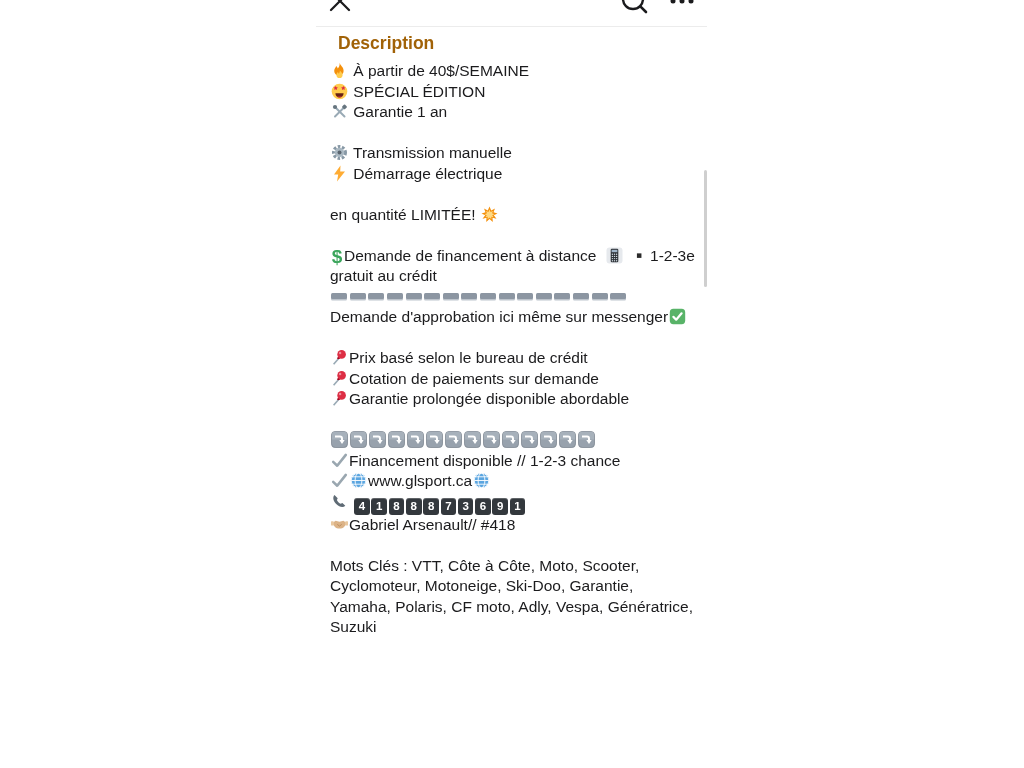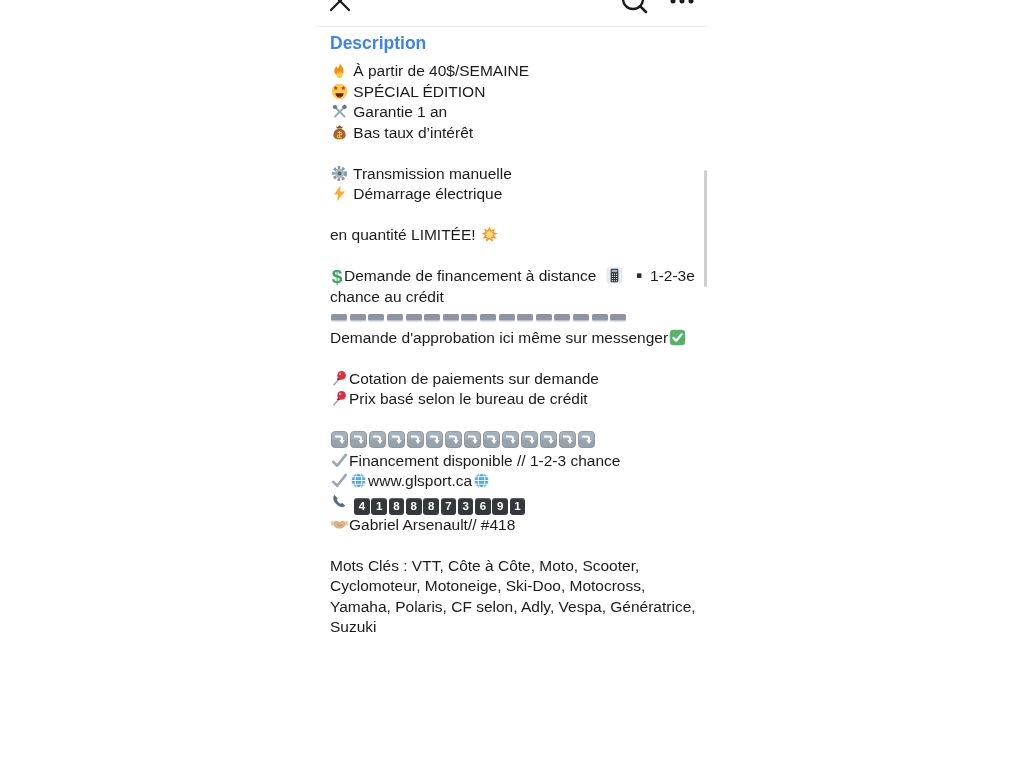--- a/index.html
+++ b/index.html
@@ -4,21 +4,21 @@
 <style>
   html,body{margin:0;padding:0;background:#fff;}
   #screen{position:relative;width:1024px;height:768px;background:#fff;overflow:hidden;
           font-family:"Liberation Sans", sans-serif;color:#1b1b1d;}
   .iconbtn{position:absolute;background:none;border:none;padding:0;margin:0;cursor:pointer;}
   .iconbtn svg{display:block;}
   #close-btn{left:327px;top:-12px;width:26px;height:26px;}
   #search-btn{left:618px;top:-16px;width:30px;height:30px;}
   #more-btn{left:668px;top:-4px;width:28px;height:10px;}
   .divider{position:absolute;left:316px;top:26px;width:391px;height:1px;background:#ececec;}
-  h2#title{position:absolute;left:330px;top:33px;margin:0;font-size:17.5px;font-weight:700;color:#3b82f6;}
+  h2#title{position:absolute;left:338px;top:33px;margin:0;font-size:17.5px;font-weight:700;color:#a16207;}
   #desc{position:absolute;left:330px;top:61px;width:382px;font-size:15.5px;line-height:20.5px;color:#1b1b1d;}
   .line{white-space:pre;min-height:20.5px;}
   .em{display:inline-block;width:17px;height:17px;vertical-align:-3px;margin:0 1px;}
   .em svg{width:100%;height:100%;display:block;}
   .em.em-small-square{width:11px;}
   .em.em-dollar-sign{width:12px;font-weight:700;color:#3ba55c;font-size:19px;line-height:18px;text-align:center;vertical-align:-2px;}
   .em.em-minus{width:16px;height:6px;background:#8c96a2;border-radius:1.5px;
                box-shadow:0 1.5px 0 rgba(185,193,201,.95);margin:0 1.3px;vertical-align:2.5px;}
   .kc{display:inline-block;width:15.5px;height:17px;background:#33383d;border-radius:3px;color:#fff;
       font-size:11.5px;font-weight:700;text-align:center;line-height:17px;margin:0 0.9px;vertical-align:-3px;
@@ -73,25 +73,20 @@
             <path d="M6 13.6h5c-.6.6-1.5.9-2.5.9s-1.9-.3-2.5-.9z" fill="#dd2e44"></path>
           </svg></span> SPÉCIAL ÉDITION</div>
       <div class="line"><span class="em em-hammer-wrench"><svg viewBox="0 0 17 17">
             <g stroke="#99aab5" stroke-width="2" stroke-linecap="round">
               <line x1="4" y1="4" x2="13.5" y2="13.5"></line>
               <line x1="13.5" y1="4" x2="4" y2="13.5"></line>
             </g>
             <circle cx="4" cy="4" r="2.1" fill="#66757f"></circle>
             <rect x="11.6" y="1.9" width="3.9" height="3.9" rx="0.9" fill="#66757f" transform="rotate(45 13.5 3.8)"></rect>
           </svg></span> Garantie 1 an</div>
-      <div class="line"><span class="em em-money-bag"><svg viewBox="0 0 17 17">
-            <path d="M6.3 4.6h4.4L12.2 2.4l-1.7.6L8.5 1.6 6.5 3l-1.7-.6z" fill="#8a4b2c"></path>
-            <path d="M8.5 4.8c3.7 0 6.1 2.7 6.1 6.3 0 3-2.4 4.4-6.1 4.4s-6.1-1.4-6.1-4.4c0-3.6 2.4-6.3 6.1-6.3z" fill="#a0622f"></path>
-            <path d="M8.5 7v6.3M6.6 8.4h3a1.3 1.3 0 1 1 0 2.6h-2.2a1.3 1.3 0 1 0 0 2.6h3.5" stroke="#f5b83d" stroke-width="1.1" fill="none"></path>
-          </svg></span> Bas taux d’intérêt</div>
       <div class="line"></div>
       <div class="line"><span class="em em-gear"><svg viewBox="0 0 17 17">
             <circle cx="8.5" cy="8.5" r="6" fill="none" stroke="#8899a6" stroke-width="3" stroke-dasharray="2.6 1.7"></circle>
             <circle cx="8.5" cy="8.5" r="4.7" fill="#aab8c2"></circle>
             <circle cx="8.5" cy="8.5" r="2" fill="#5b6670"></circle>
           </svg></span> Transmission manuelle</div>
       <div class="line"><span class="em em-zap"><svg viewBox="0 0 17 17">
             <polygon points="9.5,0.5 3,9.5 7.2,9.5 6,16.5 14,6.5 9.2,6.5" fill="#ffac33"></polygon>
           </svg></span> Démarrage électrique</div>
       <div class="line"></div>
@@ -114,39 +109,45 @@
               <circle cx="6.4" cy="11.6" r="0.7"></circle>
               <circle cx="8.5" cy="11.6" r="0.7"></circle>
               <circle cx="10.6" cy="11.6" r="0.7"></circle>
               <circle cx="6.4" cy="13.8" r="0.7"></circle>
               <circle cx="8.5" cy="13.8" r="0.7"></circle>
               <circle cx="10.6" cy="13.8" r="0.7"></circle>
             </g>
           </svg></span>  <span class="em em-small-square"><svg viewBox="0 0 17 17">
             <rect x="4.5" y="5.2" width="7" height="7" fill="#2b2b2b"></rect>
           </svg></span> 1-2-3e</div>
-      <div class="line">chance au crédit</div>
+      <div class="line">gratuit au crédit</div>
       <div class="line"><span class="em em-minus"></span><span class="em em-minus"></span><span class="em em-minus"></span><span class="em em-minus"></span><span class="em em-minus"></span><span class="em em-minus"></span><span class="em em-minus"></span><span class="em em-minus"></span><span class="em em-minus"></span><span class="em em-minus"></span><span class="em em-minus"></span><span class="em em-minus"></span><span class="em em-minus"></span><span class="em em-minus"></span><span class="em em-minus"></span><span class="em em-minus"></span></div>
       <div class="line">Demande d'approbation ici même sur messenger<span class="em em-check-green"><svg viewBox="0 0 17 17">
             <rect x="0.8" y="0.8" width="15.4" height="15.4" rx="3.6" fill="#58b368"></rect>
             <polyline points="4.4,8.9 7.2,11.7 12.6,5.3" fill="none" stroke="#fff" stroke-width="2.2" stroke-linecap="round" stroke-linejoin="round"></polyline>
           </svg></span></div>
       <div class="line"></div>
+      <div class="line"><span class="em em-pushpin"><svg viewBox="0 0 17 17">
+            <line x1="2.6" y1="15.2" x2="8.3" y2="8.7" stroke="#99aab5" stroke-width="1.6"></line>
+            <path d="M7 10.2 5.8 9l1.8-1.3 1.8 1.8z" fill="#a0041e"></path>
+            <circle cx="10.6" cy="5.4" r="4.3" fill="#dd2e44"></circle>
+            <circle cx="9.1" cy="4" r="1.2" fill="#f4abba" opacity="0.75"></circle>
+          </svg></span>Prix basé selon le bureau de crédit</div>
       <div class="line"><span class="em em-pushpin"><svg viewBox="0 0 17 17">
             <line x1="2.6" y1="15.2" x2="8.3" y2="8.7" stroke="#99aab5" stroke-width="1.6"></line>
             <path d="M7 10.2 5.8 9l1.8-1.3 1.8 1.8z" fill="#a0041e"></path>
             <circle cx="10.6" cy="5.4" r="4.3" fill="#dd2e44"></circle>
             <circle cx="9.1" cy="4" r="1.2" fill="#f4abba" opacity="0.75"></circle>
           </svg></span>Cotation de paiements sur demande</div>
       <div class="line"><span class="em em-pushpin"><svg viewBox="0 0 17 17">
             <line x1="2.6" y1="15.2" x2="8.3" y2="8.7" stroke="#99aab5" stroke-width="1.6"></line>
             <path d="M7 10.2 5.8 9l1.8-1.3 1.8 1.8z" fill="#a0041e"></path>
             <circle cx="10.6" cy="5.4" r="4.3" fill="#dd2e44"></circle>
             <circle cx="9.1" cy="4" r="1.2" fill="#f4abba" opacity="0.75"></circle>
-          </svg></span>Prix basé selon le bureau de crédit</div>
+          </svg></span>Garantie prolongée disponible abordable</div>
       <div class="line"></div>
       <div class="line"><span class="em em-arrow-down"><svg viewBox="0 0 17 17">
             <rect x="0.5" y="0.5" width="16" height="16" rx="3.6" fill="#98a2ad" stroke="#7d8791" stroke-width="0.8"></rect>
             <path d="M0.9 8.5 V4 a3.2 3.2 0 0 1 3.2-3.2 h8.8 a3.2 3.2 0 0 1 3.2 3.2 v4.5 z" fill="#a7b1bb"></path>
             <path d="M4 5.6h5.1c1.4 0 1.9.9 1.9 2.1v1.6" fill="none" stroke="#fff" stroke-width="2"></path>
             <polygon points="8.3,9 13.7,9 11,13" fill="#fff"></polygon>
           </svg></span><span class="em em-arrow-down"><svg viewBox="0 0 17 17">
             <rect x="0.5" y="0.5" width="16" height="16" rx="3.6" fill="#98a2ad" stroke="#7d8791" stroke-width="0.8"></rect>
             <path d="M0.9 8.5 V4 a3.2 3.2 0 0 1 3.2-3.2 h8.8 a3.2 3.2 0 0 1 3.2 3.2 v4.5 z" fill="#a7b1bb"></path>
             <path d="M4 5.6h5.1c1.4 0 1.9.9 1.9 2.1v1.6" fill="none" stroke="#fff" stroke-width="2"></path>
@@ -240,19 +241,19 @@
             <path d="M3.5 2c-2 2-1.5 5.9 1.7 9.1 3.2 3.2 7.1 3.7 9.1 1.7l-2.9-2.9-1.8.8C8.4 10.4 6.2 8.2 5.9 7l.8-1.8z" fill="#5f6b75"></path>
           </svg></span> <span class="kc">4</span><span class="kc">1</span><span class="kc">8</span><span class="kc">8</span><span class="kc">8</span><span class="kc">7</span><span class="kc">3</span><span class="kc">6</span><span class="kc">9</span><span class="kc">1</span></div>
       <div class="line"><span class="em em-handshake"><svg viewBox="0 0 17 17">
             <path d="M1 7.3 4.6 4.8l3.9 1 3.9-1L16 7.3l-3 3.6c-1 1.1-2.6 1.6-4.5 1.6s-3.5-.5-4.5-1.6z" fill="#dcb387"></path>
             <path d="M6.3 8.4l2.2 1.7 2.2-1.7" stroke="#b98a5a" stroke-width="0.9" fill="none"></path>
             <rect x="-0.2" y="5.3" width="3.1" height="4.2" rx="1" fill="#e8c79e"></rect>
             <rect x="14.1" y="5.3" width="3.1" height="4.2" rx="1" fill="#e8c79e"></rect>
           </svg></span>Gabriel Arsenault// #418</div>
       <div class="line"></div>
       <div class="line">Mots Clés : VTT, Côte à Côte, Moto, Scooter,</div>
-      <div class="line">Cyclomoteur, Motoneige, Ski-Doo, Motocross,</div>
-      <div class="line">Yamaha, Polaris, CF selon, Adly, Vespa, Génératrice,</div>
+      <div class="line">Cyclomoteur, Motoneige, Ski-Doo, Garantie,</div>
+      <div class="line">Yamaha, Polaris, CF moto, Adly, Vespa, Génératrice,</div>
       <div class="line">Suzuki</div>
     </div>
 
   <div id="scrollbar"></div>
 </div>
 
 </body></html>

